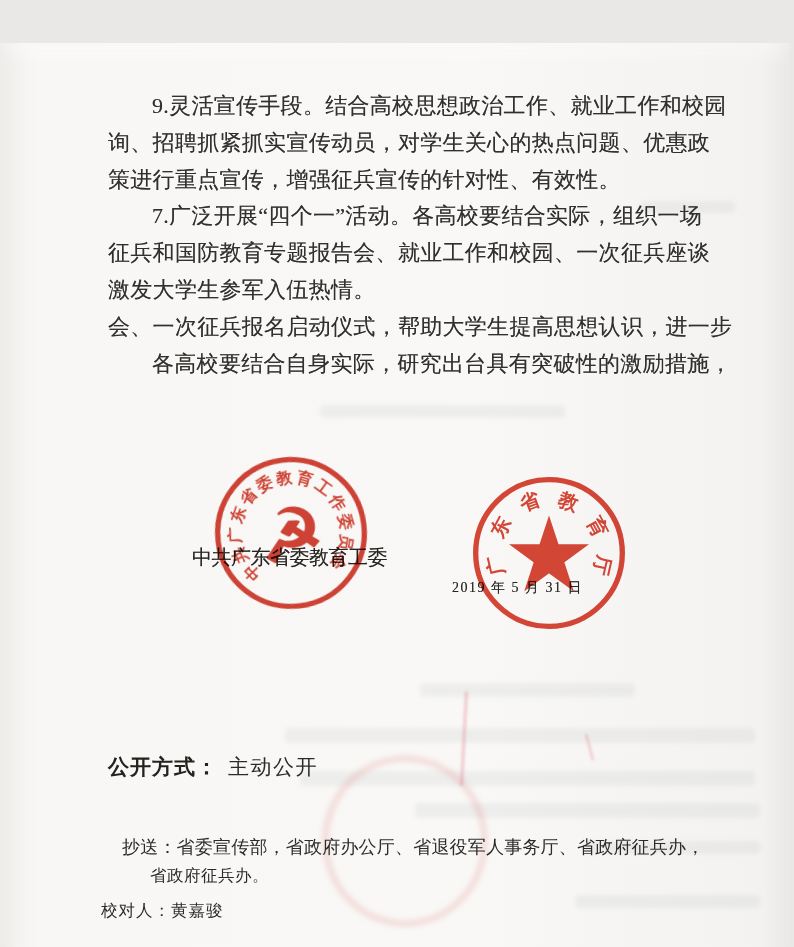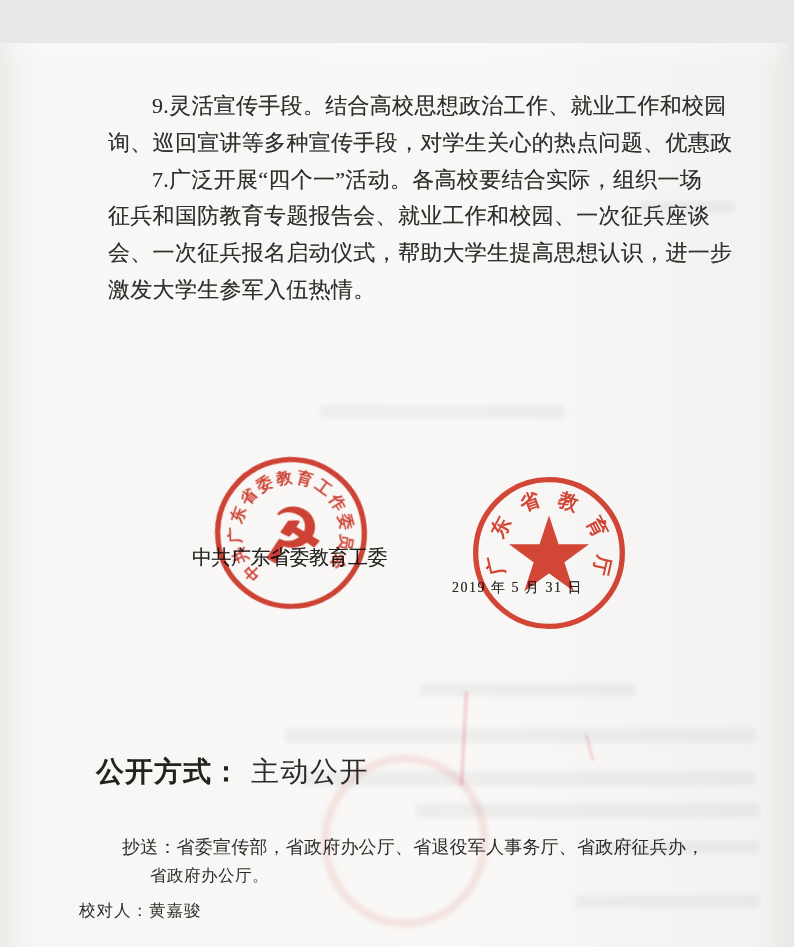--- a/index.html
+++ b/index.html
@@ -40,26 +40,26 @@
 
   
   .seal{position:absolute;z-index:2;mix-blend-mode:multiply;opacity:.93;}
   .seal svg{display:block;width:100%;height:100%;}
   .seal text{fill:currentColor;font-family:"Liberation Serif","DejaVu Serif",serif;font-weight:bold;}
   .seal circle{stroke:currentColor;fill:none;}
   .seal-left{left:209px;top:408px;width:164px;height:164px;color:#cf3526;transform:rotate(-7deg);filter:blur(.3px);}
   .seal-right{left:467px;top:428px;width:164px;height:164px;color:#d63a28;filter:blur(.25px);}
 
   
-  .publicity{position:absolute;left:96px;top:710px;font-size:28px;white-space:nowrap;z-index:1;}
+  .publicity{position:absolute;left:108px;top:710px;font-size:21px;white-space:nowrap;z-index:1;}
   .publicity .lab{font-family:"Liberation Sans","DejaVu Sans",sans-serif;font-weight:700;letter-spacing:1px;color:#23221f;}
   .publicity .val{margin-left:10px;letter-spacing:1.5px;color:#2c2b29;}
   .cc-line1{position:absolute;left:122px;top:792px;font-size:18px;letter-spacing:.2px;white-space:nowrap;z-index:1;color:#2c2b29;}
   .cc-line2{position:absolute;left:150px;top:822px;font-size:16.5px;letter-spacing:.5px;white-space:nowrap;z-index:1;color:#2c2b29;}
-  .proofreader{position:absolute;left:79px;top:857px;font-size:16.5px;letter-spacing:1px;white-space:nowrap;z-index:1;color:#2c2b29;}
+  .proofreader{position:absolute;left:101px;top:857px;font-size:16.5px;letter-spacing:1px;white-space:nowrap;z-index:1;color:#2c2b29;}
   .page-number{position:absolute;left:105px;top:903px;font-size:18px;letter-spacing:2px;white-space:nowrap;z-index:1;color:#33332f;}
 
   
   .artifact{position:absolute;z-index:0;pointer-events:none;}
   .bleed{background:#8e96a0;opacity:.10;filter:blur(2px);border-radius:4px;}
   .ghost-ring{border:7px solid rgba(208,62,46,.13);border-radius:50%;filter:blur(2.5px);}
   .pink{background:rgba(226,95,112,.24);filter:blur(1px);border-radius:2px;}
 </style>
 </head>
 <body>
@@ -75,25 +75,27 @@
   <div class="artifact bleed" style="left:585px;top:798px;width:175px;height:13px;"></div>
   <div class="artifact bleed" style="left:575px;top:852px;width:185px;height:13px;"></div>
   <div class="artifact ghost-ring" style="left:322px;top:712px;width:152px;height:158px;"></div>
   <div class="artifact pink" style="left:462px;top:648px;width:4px;height:95px;transform:rotate(3deg);"></div>
   <div class="artifact pink" style="left:588px;top:690px;width:3px;height:28px;transform:rotate(-15deg);"></div>
   <div class="artifact pink" style="left:452px;top:926px;width:6px;height:12px;"></div>
   <div class="artifact pink" style="left:640px;top:922px;width:5px;height:9px;"></div>
 
   <div class="body-text">
     <div class="line indent just">9.灵活宣传手段。结合高校思想政治工作、就业工作和校园</div>
-    <div class="line just">询、巡回宣讲等多种宣传手段，对学生关心的热点问题、优惠政</div>
+    <div class="line just">询、招聘抓紧抓实宣传动员，对学生关心的热点问题、优惠政</div>
+    <div class="line last">策进行重点宣传，增强征兵宣传的针对性、有效性。</div>
     <div class="line indent just">7.广泛开展“四个一”活动。各高校要结合实际，组织一场</div>
     <div class="line just">征兵和国防教育专题报告会、就业工作和校园、一次征兵座谈</div>
+    <div class="line last">激发大学生参军入伍热情。</div>
     <div class="line just">会、一次征兵报名启动仪式，帮助大学生提高思想认识，进一步</div>
-    <div class="line last">激发大学生参军入伍热情。</div>
+    <div class="line indent just">各高校要结合自身实际，研究出台具有突破性的激励措施，</div>
   </div>
 
   <div class="sig sig-left-org">中共广东省委教育工委</div>
   <div class="sig sig-date">2019 年 5 月 31 日</div>
 
   <div class="seal seal-left">
     <svg viewBox="0 0 170 170">
       <circle cx="85" cy="85" r="76" stroke-width="5.5"></circle>
       <g>
           <text x="85" y="27" text-anchor="middle" dominant-baseline="central" font-size="16.5" transform="rotate(-128 85 85)">中</text>
@@ -129,21 +131,21 @@
     </svg>
   </div>
 
   <div class="publicity">
     <span class="lab">公开方式：</span><span class="val">主动公开</span>
   </div>
 
   <div class="cc-line1">
     <span>抄送：</span><span>省委宣传部，省政府办公厅、省退役军人事务厅、省政府征兵办，</span>
   </div>
-  <div class="cc-line2">省政府办公厅。</div>
+  <div class="cc-line2">省政府征兵办。</div>
 
   <div class="proofreader">
     <span>校对人：</span><span>黄嘉骏</span>
   </div>
 
   <div class="page-number">— 4 —</div>
 
 </div>
 
 </body></html>

